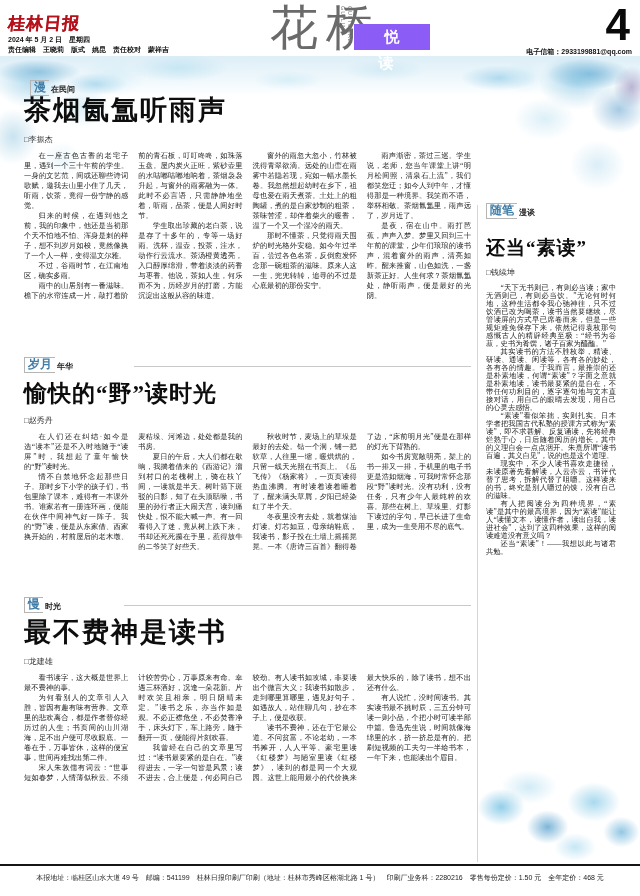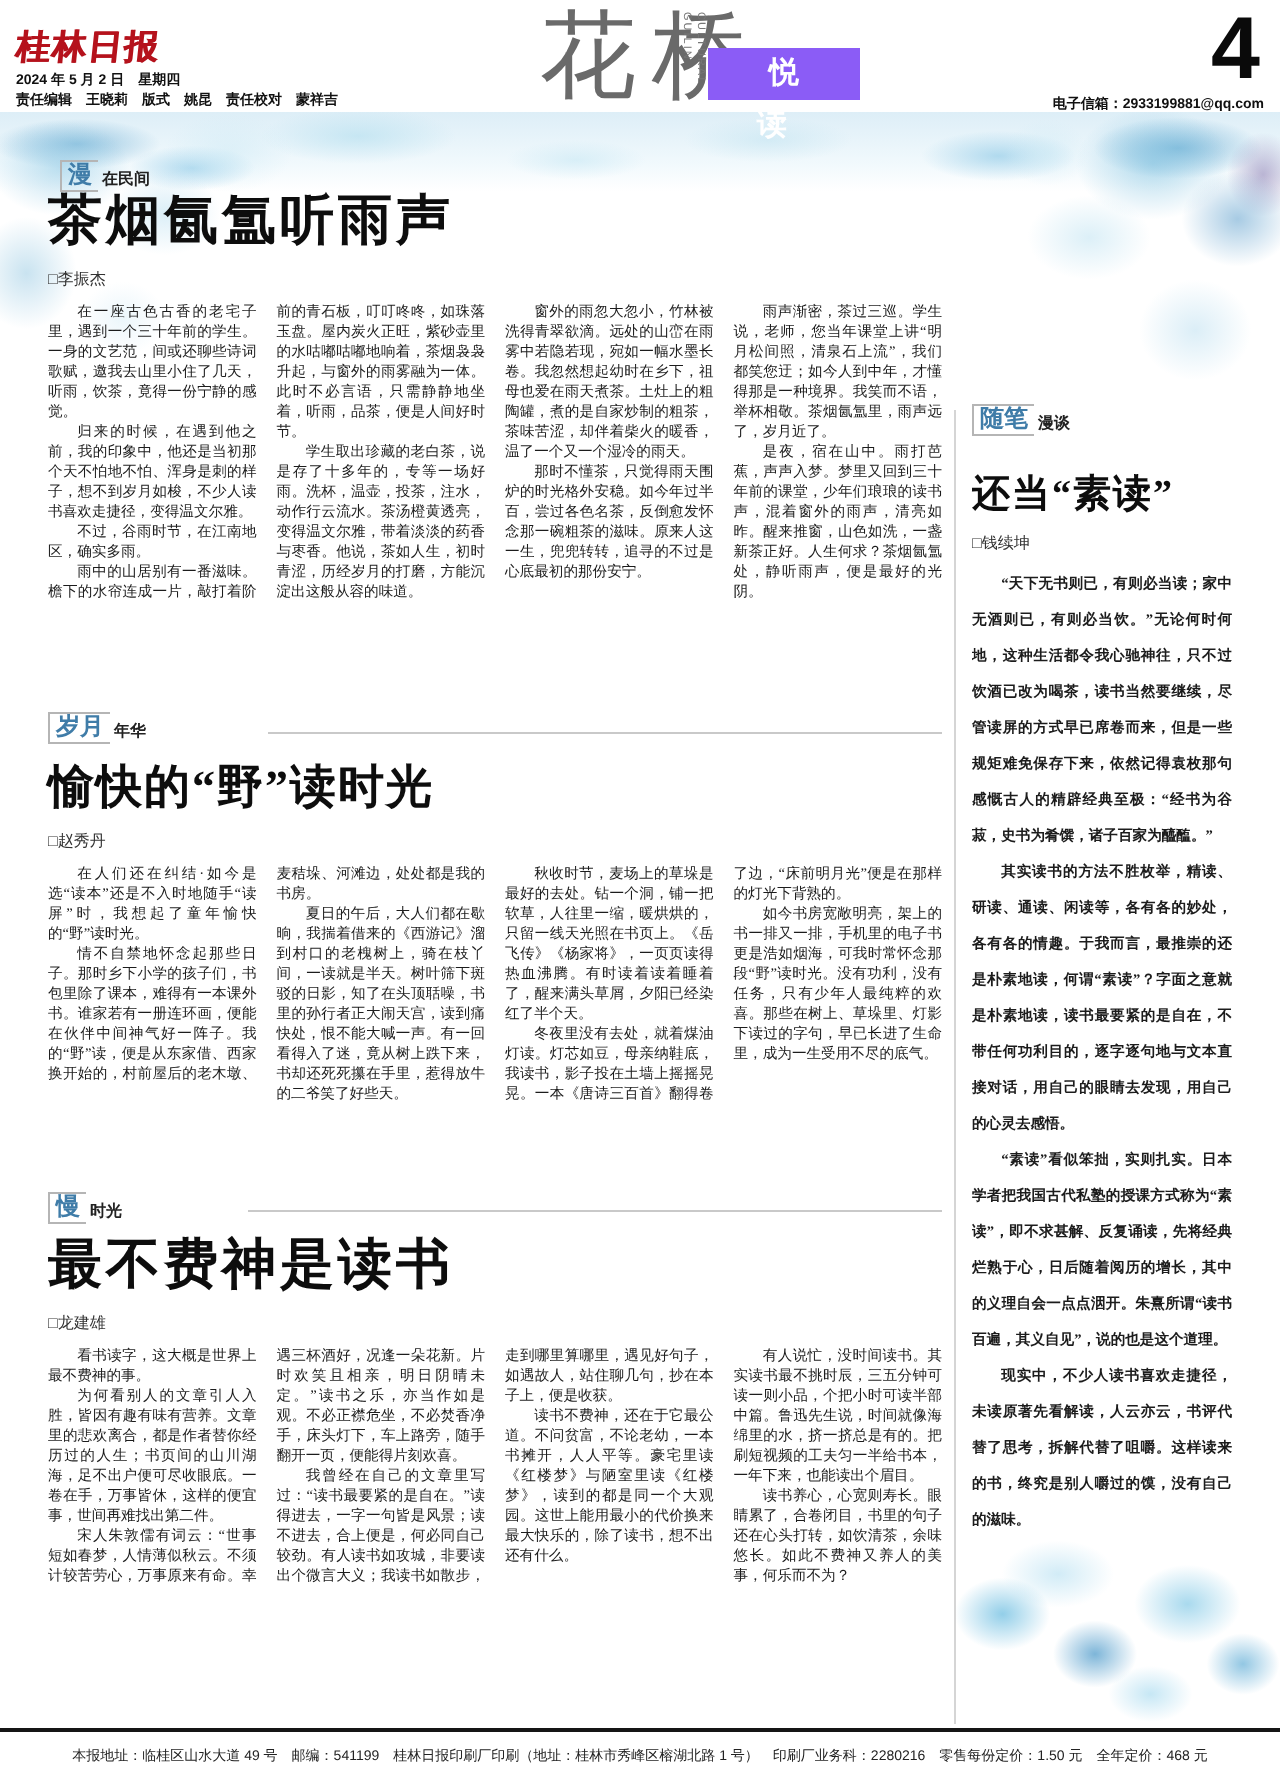--- a/index.html
+++ b/index.html
@@ -83,22 +83,22 @@
   .art-wild .t1 { font-size:23px; letter-spacing:1px; margin-top:6px; }
   .art-read .t1 { font-size:27px; letter-spacing:2px; margin-top:4px; }
   .art-sudu .t1 { font-size:19px; letter-spacing:1px; margin-top:16px; }
   .byline { text-align:left; font-size:8px; color:#333; margin:6px 0 6px 0; }
   .cols { column-count:4; column-gap:10px; overflow:hidden; }
   .bodytext { font-size:7.3px; line-height:10px; text-align:justify; color:#1c1c1c; }
   .bodytext p { text-indent:2em; }
   .art-tea  .cols { height:200px; }
   .art-wild .cols { height:172px; }
   .art-read .cols { height:188px; }
-  .art-sudu .sbody { height:486px; overflow:hidden; font-size:7.3px; line-height:18px;
-                     text-align:justify; color:#1c1c1c;font-weight:bold; }
+  .art-sudu .sbody { height:486px; overflow:hidden; font-size:7.3px; line-height:8px;
+                     text-align:justify; color:#1c1c1c; }
   .art-sudu .sbody p { text-indent:2em; }
   .vdivider { position:absolute; left:477px; top:205px; width:1px; height:657px; background:#d5d5d5; z-index:1; }
   .marker-abs { position:absolute; z-index:3; }
   
   .footline { position:absolute; left:0; top:864px; width:640px; height:2px; background:#151515; z-index:4; }
   .foot { position:absolute; left:0; top:873px; width:640px; text-align:center; font-size:7px;
           color:#222; font-family:"Liberation Sans",sans-serif; z-index:4; }
 </style>
 </head>
 <body>
@@ -127,24 +127,24 @@
 <div class="marker marker-abs" style="left:30px; top:80px;">
   <span class="marker-main">漫</span>
   <span class="marker-sub">在民间</span>
 </div>
 
 <div class="art art-tea">
   <div class="t1">茶烟氤氲听雨声</div>
   <div class="byline">□李振杰</div>
   <div class="cols bodytext">
       <p>在一座古色古香的老宅子里，遇到一个三十年前的学生。一身的文艺范，间或还聊些诗词歌赋，邀我去山里小住了几天，听雨，饮茶，竟得一份宁静的感觉。</p>
-      <p>归来的时候，在遇到他之前，我的印象中，他还是当初那个天不怕地不怕、浑身是刺的样子，想不到岁月如梭，不少人读书喜欢走捷径，变得温文尔雅。</p>
+      <p>归来的时候，在遇到他之前，我的印象中，他还是当初那个天不怕地不怕、浑身是刺的样子，想不到岁月如梭，竟然像换了一个人一样，变得温文尔雅。</p>
       <p>不过，谷雨时节，在江南地区，确实多雨。</p>
       <p>雨中的山居别有一番滋味。檐下的水帘连成一片，敲打着阶前的青石板，叮叮咚咚，如珠落玉盘。屋内炭火正旺，紫砂壶里的水咕嘟咕嘟地响着，茶烟袅袅升起，与窗外的雨雾融为一体。此时不必言语，只需静静地坐着，听雨，品茶，便是人间好时节。</p>
-      <p>学生取出珍藏的老白茶，说是存了十多年的，专等一场好雨。洗杯，温壶，投茶，注水，动作行云流水。茶汤橙黄透亮，变得温文尔雅，带着淡淡的药香与枣香。他说，茶如人生，初时青涩，历经岁月的打磨，方能沉淀出这般从容的味道。</p>
+      <p>学生取出珍藏的老白茶，说是存了十多年的，专等一场好雨。洗杯，温壶，投茶，注水，动作行云流水。茶汤橙黄透亮，入口醇厚绵滑，带着淡淡的药香与枣香。他说，茶如人生，何乐而不为，历经岁月的打磨，方能沉淀出这般从容的味道。</p>
       <p>窗外的雨忽大忽小，竹林被洗得青翠欲滴。远处的山峦在雨雾中若隐若现，宛如一幅水墨长卷。我忽然想起幼时在乡下，祖母也爱在雨天煮茶。土灶上的粗陶罐，煮的是自家炒制的粗茶，茶味苦涩，却伴着柴火的暖香，温了一个又一个湿冷的雨天。</p>
       <p>那时不懂茶，只觉得雨天围炉的时光格外安稳。如今年过半百，尝过各色名茶，反倒愈发怀念那一碗粗茶的滋味。原来人这一生，兜兜转转，追寻的不过是心底最初的那份安宁。</p>
       <p>雨声渐密，茶过三巡。学生说，老师，您当年课堂上讲“明月松间照，清泉石上流”，我们都笑您迂；如今人到中年，才懂得那是一种境界。我笑而不语，举杯相敬。茶烟氤氲里，雨声远了，岁月近了。</p>
       <p>是夜，宿在山中。雨打芭蕉，声声入梦。梦里又回到三十年前的课堂，少年们琅琅的读书声，混着窗外的雨声，清亮如昨。醒来推窗，山色如洗，一盏新茶正好。人生何求？茶烟氤氲处，静听雨声，便是最好的光阴。</p>
     </div>
 </div>
 
 <div class="art art-wild">
   <div style="position:relative; height:18px;">
     <div class="marker">
@@ -175,21 +175,20 @@
   </div>
   <div class="t1">最不费神是读书</div>
   <div class="byline">□龙建雄</div>
   <div class="cols bodytext">
       <p>看书读字，这大概是世界上最不费神的事。</p>
       <p>为何看别人的文章引人入胜，皆因有趣有味有营养。文章里的悲欢离合，都是作者替你经历过的人生；书页间的山川湖海，足不出户便可尽收眼底。一卷在手，万事皆休，这样的便宜事，世间再难找出第二件。</p>
       <p>宋人朱敦儒有词云：“世事短如春梦，人情薄似秋云。不须计较苦劳心，万事原来有命。幸遇三杯酒好，况逢一朵花新。片时欢笑且相亲，明日阴晴未定。”读书之乐，亦当作如是观。不必正襟危坐，不必焚香净手，床头灯下，车上路旁，随手翻开一页，便能得片刻欢喜。</p>
       <p>我曾经在自己的文章里写过：“读书最要紧的是自在。”读得进去，一字一句皆是风景；读不进去，合上便是，何必同自己较劲。有人读书如攻城，非要读出个微言大义；我读书如散步，走到哪里算哪里，遇见好句子，如遇故人，站住聊几句，抄在本子上，便是收获。</p>
       <p>读书不费神，还在于它最公道。不问贫富，不论老幼，一本书摊开，人人平等。豪宅里读《红楼梦》与陋室里读《红楼梦》，读到的都是同一个大观园。这世上能用最小的代价换来最大快乐的，除了读书，想不出还有什么。</p>
       <p>有人说忙，没时间读书。其实读书最不挑时辰，三五分钟可读一则小品，个把小时可读半部中篇。鲁迅先生说，时间就像海绵里的水，挤一挤总是有的。把刷短视频的工夫匀一半给书本，一年下来，也能读出个眉目。</p>
-      <p>读书养心，心宽则寿长。眼睛累了，合卷闭目，书里的句子还在心头打转，如饮清茶，余味悠长。如此不费神又养人的美事，何乐而不为？</p>
     </div>
 </div>
 
 <div class="art art-sudu">
   <div class="marker">
     <span class="marker-main">随笔</span>
     <span class="marker-sub">漫谈</span>
   </div>
   <div class="t1">还当“素读”</div>
   <div class="byline">□钱续坤</div>

